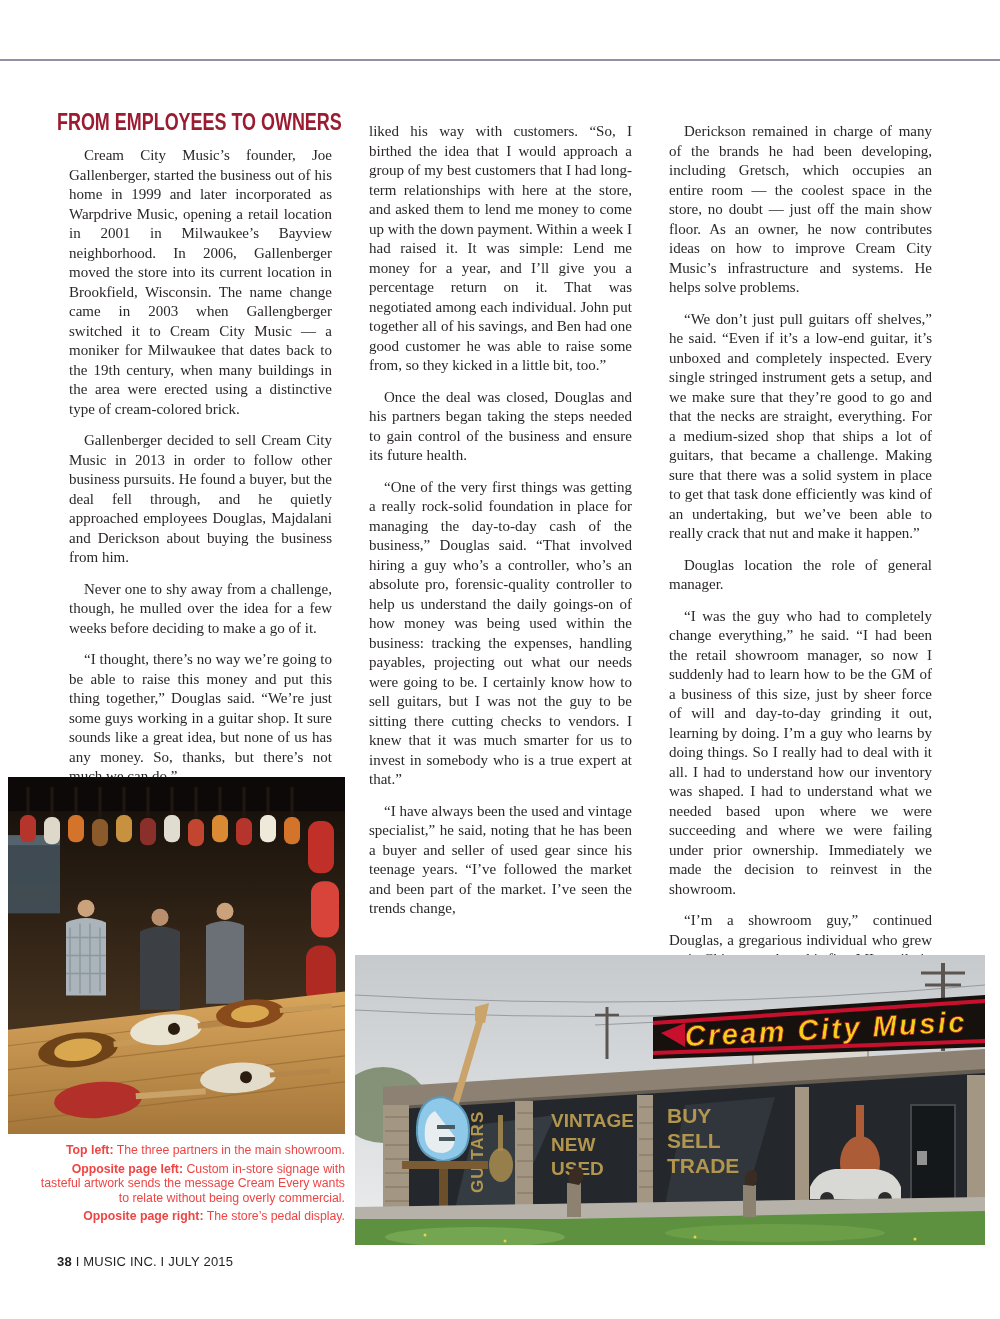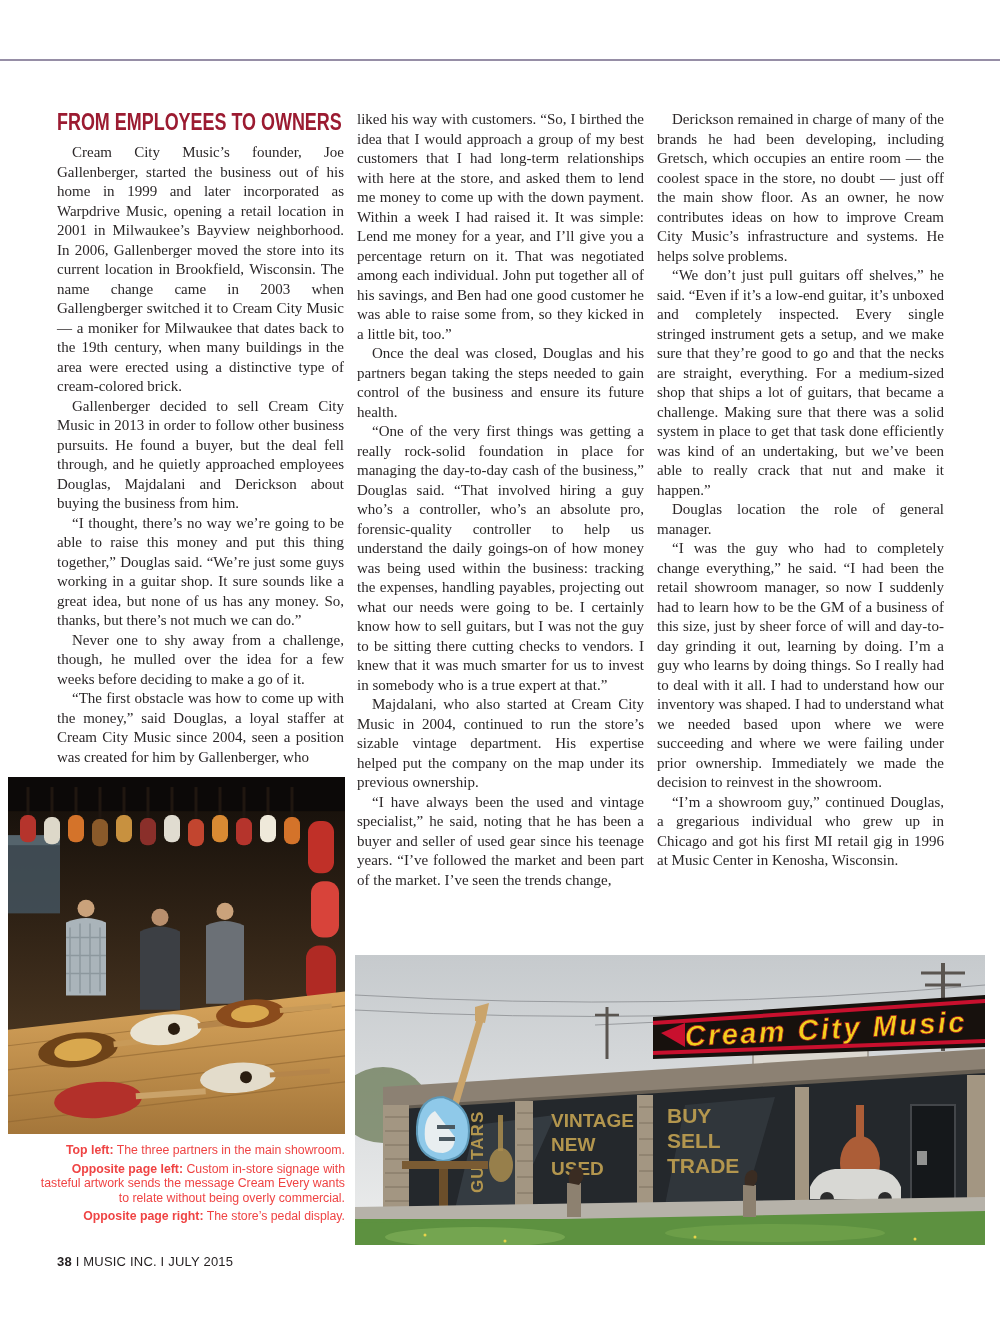--- a/index.html
+++ b/index.html
@@ -10,21 +10,21 @@
   .col{position:absolute;top:110px;width:287px;color:#2b2728;}
   .col-1{left:57px;}
   .col-2{left:357px;}
   .col-3{left:657px;}
 
   .headline{margin:0 0 9px 0;color:#9b1b31;font-family:"Liberation Sans",sans-serif;
             font-weight:bold;font-size:23px;line-height:24px;white-space:nowrap;}
   .headline .condense{display:inline-block;transform:scaleX(0.78);transform-origin:0 50%;
             letter-spacing:0px;}
 
-  .col p{margin:0;font-size:15px;line-height:19.5px;text-align:justify;text-indent:15px;}
+  .col p{margin:12px;font-size:15px;line-height:19.5px;text-align:justify;text-indent:15px;}
   .col p.no-indent{text-indent:0;}
 
   .photo{position:absolute;display:block;}
   .photo-showroom{left:8px;top:777px;width:337px;height:357px;}
   .photo-storefront{left:355px;top:955px;width:630px;height:290px;}
 
   .captions{position:absolute;left:40px;top:1143px;width:305px;text-align:right;
             font-family:"Liberation Sans",sans-serif;font-size:12.3px;line-height:14.6px;
             color:#ef4444;}
   .captions .cap{margin-bottom:4px;}
@@ -40,30 +40,29 @@
 <body>
 
 <div class="page">
 
   <div class="top-rule"></div>
 
   <div class="col col-1">
     <h1 class="headline"><span class="condense">FROM EMPLOYEES TO OWNERS</span></h1>
     <p>Cream City Music’s founder, Joe Gallenberger, started the business out of his home in 1999 and later incorporated as Warpdrive Music, opening a retail location in 2001 in Milwaukee’s Bayview neighborhood. In 2006, Gallenberger moved the store into its current location in Brookfield, Wisconsin. The name change came in 2003 when Gallengberger switched it to Cream City Music — a moniker for Milwaukee that dates back to the 19th century, when many buildings in the area were erected using a distinctive type of cream-colored brick.</p>
     <p>Gallenberger decided to sell Cream City Music in 2013 in order to follow other business pursuits. He found a buyer, but the deal fell through, and he quietly approached employees Douglas, Majdalani and Derickson about buying the business from him.</p>
+    <p>Never one to shy away from a challenge, though, he mulled over the idea for a few weeks before deciding to make a go of it.</p>
     <p>“I thought, there’s no way we’re going to be able to raise this money and put this thing together,” Douglas said. “We’re just some guys working in a guitar shop. It sure sounds like a great idea, but none of us has any money. So, thanks, but there’s not much we can do.”</p>
-    <p>Never one to shy away from a challenge, though, he mulled over the idea for a few weeks before deciding to make a go of it.</p>
     <p>“The first obstacle was how to come up with the money,” said Douglas, a loyal staffer at Cream City Music since 2004, seen a position was created for him by Gallenberger, who</p>
   </div>
 
   <div class="col col-2">
     <p class="no-indent">liked his way with customers. “So, I birthed the idea that I would approach a group of my best customers that I had long-term relationships with here at the store, and asked them to lend me money to come up with the down payment. Within a week I had raised it. It was simple: Lend me money for a year, and I’ll give you a percentage return on it. That was negotiated among each individual. John put together all of his savings, and Ben had one good customer he was able to raise some from, so they kicked in a little bit, too.”</p>
     <p>Once the deal was closed, Douglas and his partners began taking the steps needed to gain control of the business and ensure its future health.</p>
     <p>“One of the very first things was getting a really rock-solid foundation in place for managing the day-to-day cash of the business,” Douglas said. “That involved hiring a guy who’s a controller, who’s an absolute pro, forensic-quality controller to help us understand the daily goings-on of how money was being used within the business: tracking the expenses, handling payables, projecting out what our needs were going to be. I certainly know how to sell guitars, but I was not the guy to be sitting there cutting checks to vendors. I knew that it was much smarter for us to invest in somebody who is a true expert at that.”</p>
-    <p>Majdalani, who also started at Cream City Music in 2004, continued to run the store’s sizable vintage department. His expertise helped put the company on the map under its previous ownership.</p>
     <p>“I have always been the used and vintage specialist,” he said, noting that he has been a buyer and seller of used gear since his teenage years. “I’ve followed the market and been part of the market. I’ve seen the trends change,</p>
   </div>
 
   <div class="col col-3">
     <p>Derickson remained in charge of many of the brands he had been developing, including Gretsch, which occupies an entire room — the coolest space in the store, no doubt — just off the main show floor. As an owner, he now contributes ideas on how to improve Cream City Music’s infrastructure and systems. He helps solve problems.</p>
     <p>“We don’t just pull guitars off shelves,” he said. “Even if it’s a low-end guitar, it’s unboxed and completely inspected. Every single stringed instrument gets a setup, and we make sure that they’re good to go and that the necks are straight, everything. For a medium-sized shop that ships a lot of guitars, that became a challenge. Making sure that there was a solid system in place to get that task done efficiently was kind of an undertaking, but we’ve been able to really crack that nut and make it happen.”</p>
     <p>Douglas location the role of general manager.</p>
     <p>“I was the guy who had to completely change everything,” he said. “I had been the retail showroom manager, so now I suddenly had to learn how to be the GM of a business of this size, just by sheer force of will and day-to-day grinding it out, learning by doing. I’m a guy who learns by doing things. So I really had to deal with it all. I had to understand how our inventory was shaped. I had to understand what we needed based upon where we were succeeding and where we were failing under prior ownership. Immediately we made the decision to reinvest in the showroom.</p>
     <p>“I’m a showroom guy,” continued Douglas, a gregarious individual who grew up in Chicago and got his first MI retail gig in 1996 at Music Center in Kenosha, Wisconsin.</p>
   </div>

